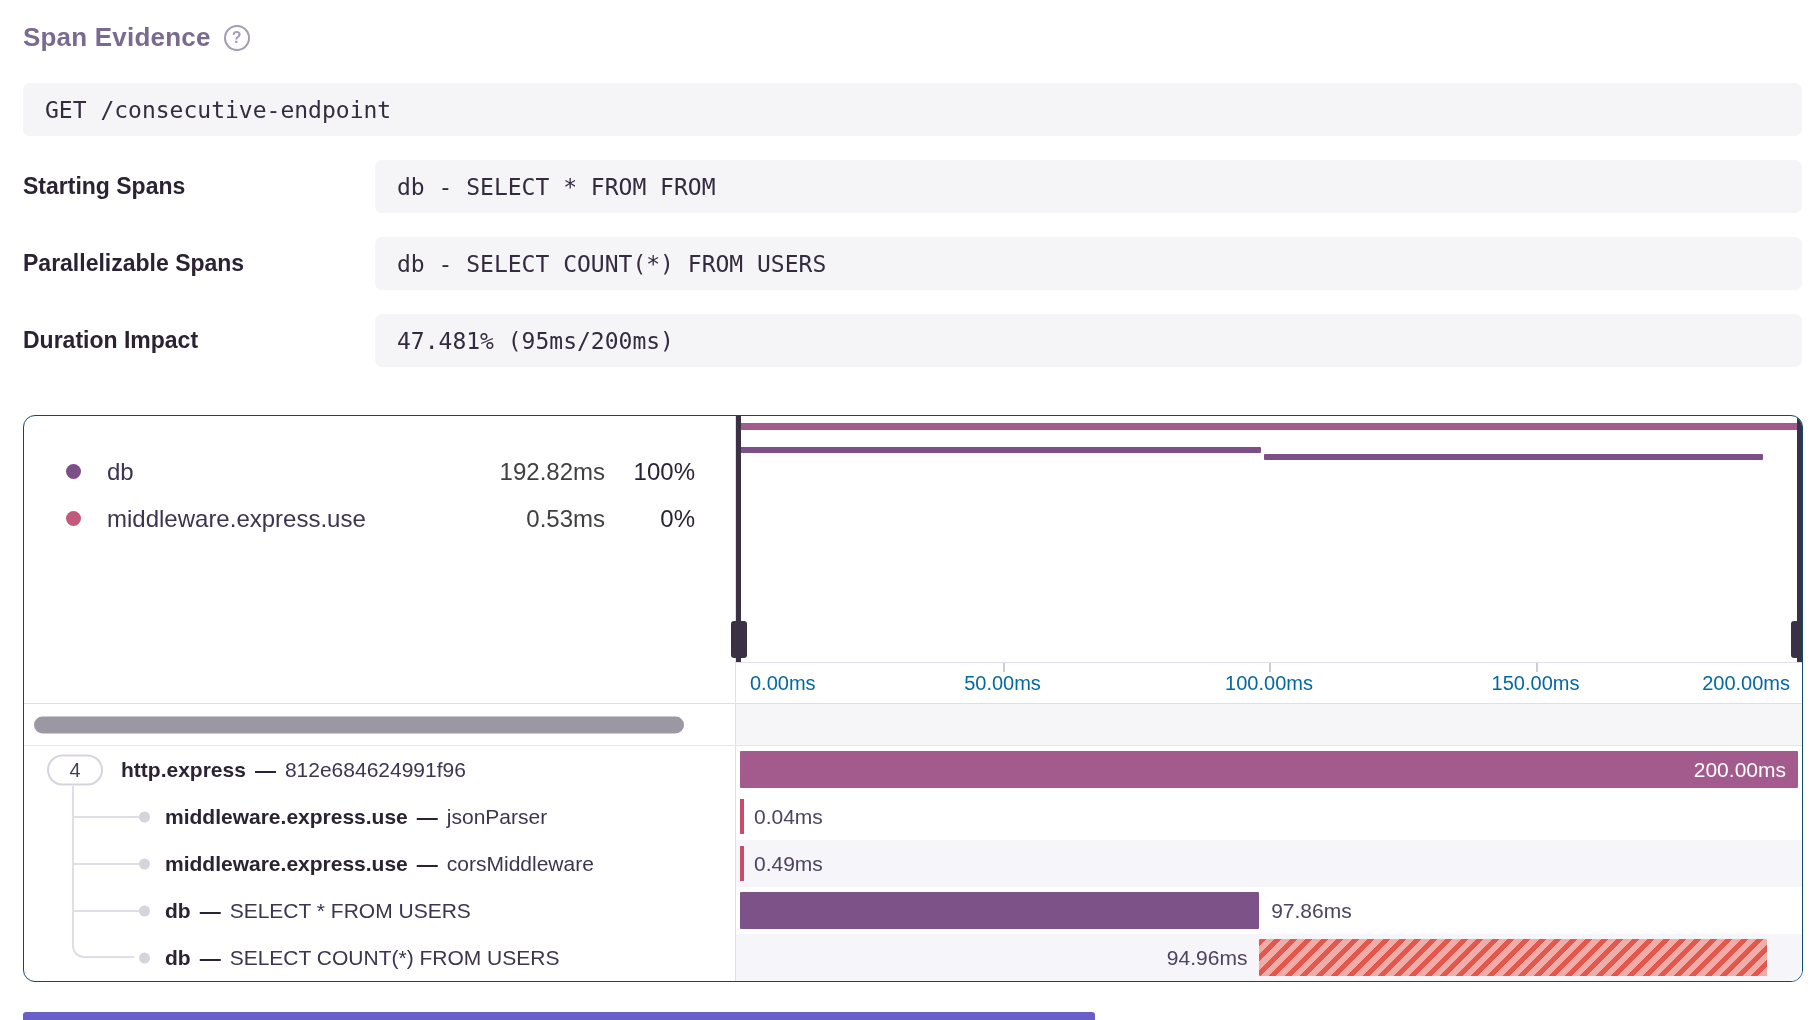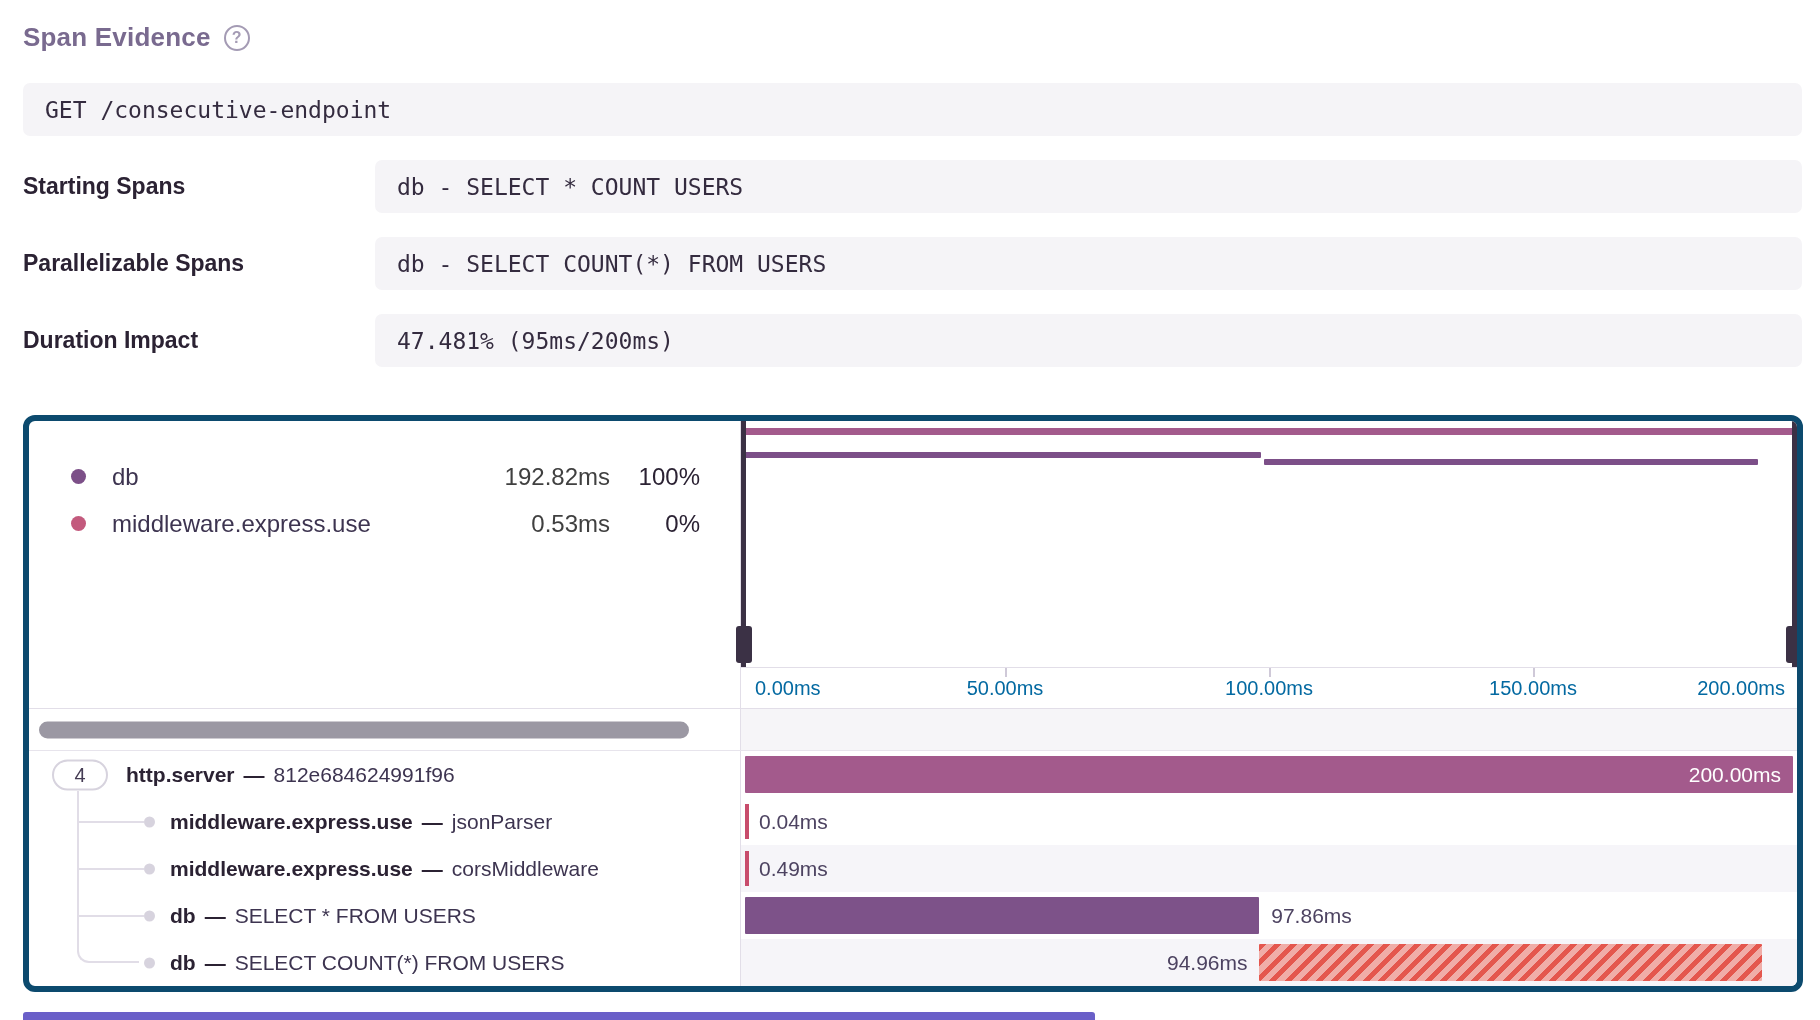--- a/index.html
+++ b/index.html
@@ -21,21 +21,21 @@
   .kv-row { display:flex; align-items:center; margin-bottom:24px; }
   .kv-label { width:352px; font-size:23px; font-weight:700; color:#2b2233; }
   .kv-value {
     flex:1; height:53px; background:#f5f4f7; border-radius:7px;
     display:flex; align-items:center; padding:0 22px;
     font-family:"DejaVu Sans Mono", monospace; font-size:23px; color:#342b3f;
     white-space:pre;
   }
   
   .widget {
-    margin-top:48px; width:1780px; border:6px solid #0c4a6e; border-radius:12px;
+    margin-top:48px; width:1780px; border:1px solid #0c4a6e; border-radius:12px;
     overflow:hidden; background:#fff;
   }
   .tv-top { display:flex; height:246px; }
   .legend { width:712px; border-right:1px solid #e2dee8; padding-top:32px; }
   .legend-row { display:flex; align-items:center; height:47px; padding:0 40px 0 42px; }
   .legend-dot { width:15px; height:15px; border-radius:50%; flex:none; }
   .dot-db { background:#7c4f88; }
   .dot-mw { background:#c35a7d; }
   .legend-name { flex:1; margin-left:26px; font-size:24px; color:#3d3450; }
   .legend-duration { width:130px; text-align:right; font-size:24px; color:#404040; }
@@ -133,21 +133,21 @@
     <h2>Span Evidence</h2>
     <span class="help">?</span>
   </div>
 
   <div class="kv-rows">
     <div class="kv-row">
       <div class="kv-value">GET /consecutive-endpoint</div>
     </div>
     <div class="kv-row">
       <div class="kv-label">Starting Spans</div>
-      <div class="kv-value">db - SELECT * COUNT USERS</div>
+      <div class="kv-value">db - SELECT * FROM FROM</div>
     </div>
     <div class="kv-row">
       <div class="kv-label">Parallelizable Spans</div>
       <div class="kv-value">db - SELECT COUNT(*) FROM USERS</div>
     </div>
     <div class="kv-row">
       <div class="kv-label">Duration Impact</div>
       <div class="kv-value">47.481% (95ms/200ms)</div>
     </div>
   </div>
@@ -203,21 +203,21 @@
       <div class="scroll-right"></div>
     </div>
 
     <div class="tv-rows">
 
       <div class="tv-row">
         <div class="tree-cell root">
           <div class="vline-root"></div>
           <span class="span-badge">4</span>
           <span class="span-title">
-            <span class="span-op">http.server</span><span class="span-sep">—</span><span class="span-desc">812e684624991f96</span>
+            <span class="span-op">http.express</span><span class="span-sep">—</span><span class="span-desc">812e684624991f96</span>
           </span>
         </div>
         <div class="bar-cell">
           <div class="bar-http-full">
             <span>200.00ms</span>
           </div>
         </div>
       </div>
 
       <div class="tv-row">

